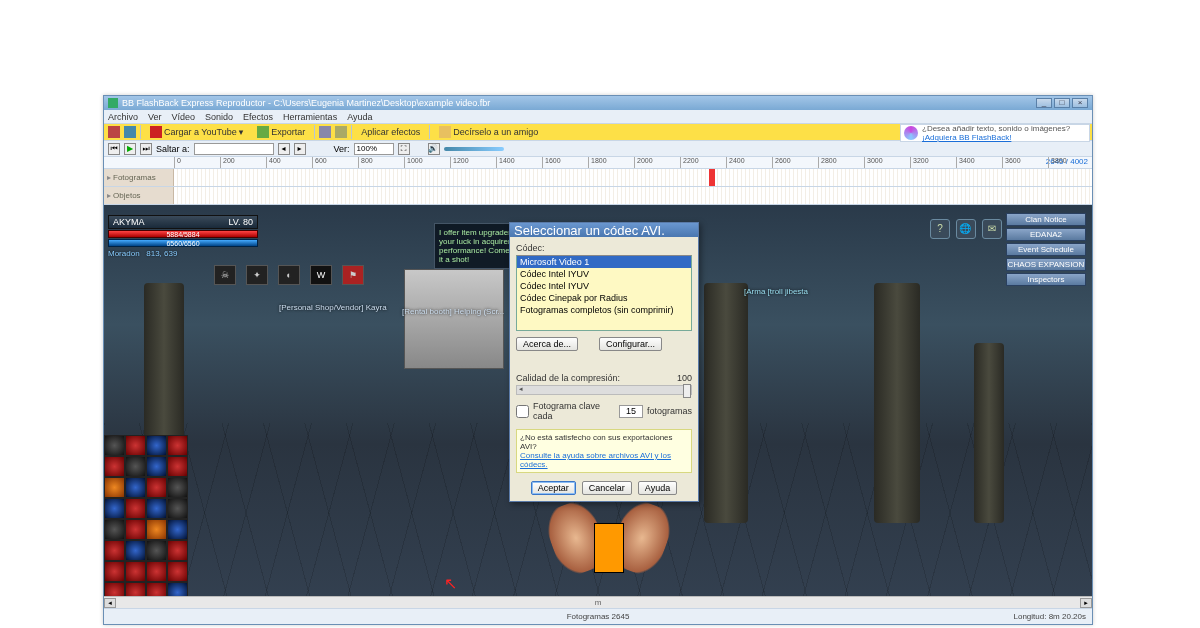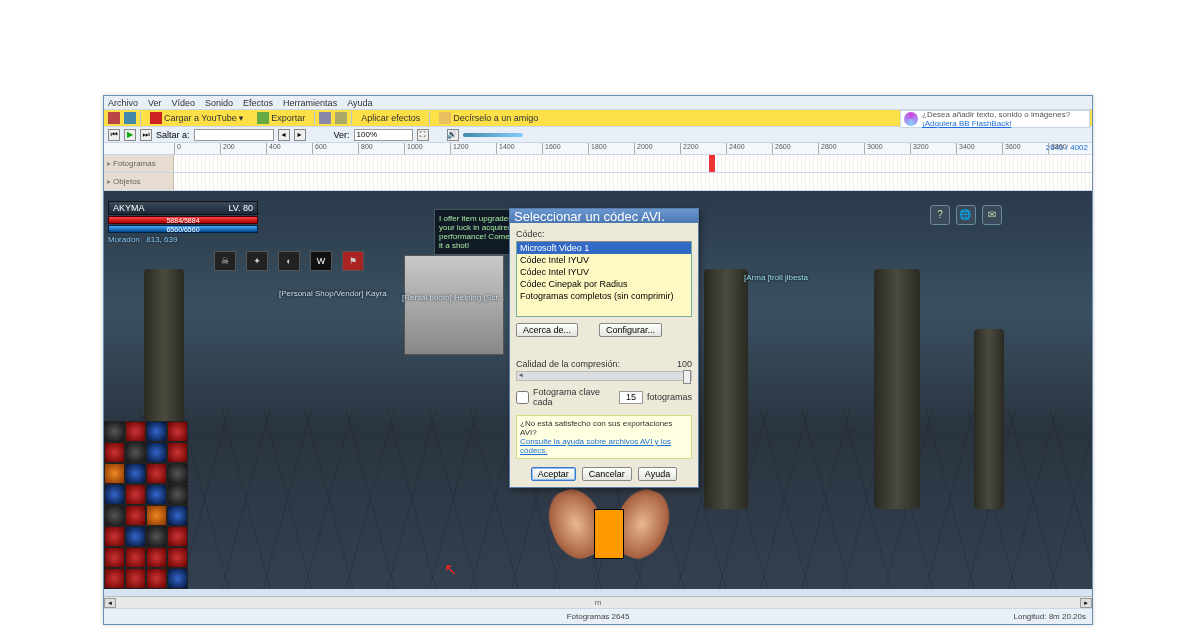--- a/index.html
+++ b/index.html
@@ -13,21 +13,21 @@
   .menubar span { cursor: pointer; }
   .toolbar { background: #fde047; height: 18px; border-top: 1px solid #c8d6e6; border-bottom: 1px solid #c8d6e6; display: flex; align-items: center; padding: 0 4px; gap: 4px; font-size: 9px; color: #333; position: relative; }
   .tb-btn { display: flex; align-items: center; gap: 2px; padding: 1px 4px; border: 1px solid transparent; cursor: pointer; }
   .tb-icon { width: 12px; height: 12px; background: #c44; display: inline-block; }
   .tb-sep { width: 1px; height: 14px; background: #b5c5d8; }
   .promo { position: absolute; right: 2px; top: 0; width: 190px; height: 18px; background: #fff; border: 1px solid #c8d6e6; display: flex; align-items: center; gap: 4px; padding: 0 3px; font-size: 8px; color: #555; }
   .promo .swirl { width: 14px; height: 14px; border-radius: 50%; background: conic-gradient(#c4d, #8cf, #c4d); }
   .promo a { color: #1a6ed8; text-decoration: underline; }
   .toolbar2 { background: #e8eff7; height: 16px; border-bottom: 1px solid #c8d6e6; display: flex; align-items: center; padding: 0 4px; gap: 4px; font-size: 9px; }
   .play-btn { width: 12px; height: 12px; border: 1px solid #888; background: #eee; cursor: pointer; font-size: 8px; text-align: center; }
-  .zoom-sel { width: 59px; height: 12px; border: 1px solid #999; background: #fff; font-size: 8px; padding: 0 2px; }
+  .zoom-sel { width: 40px; height: 12px; border: 1px solid #999; background: #fff; font-size: 8px; padding: 0 2px; }
   .ruler { background: #f3f7fc; height: 12px; border-bottom: 1px solid #c8d6e6; position: relative; font-size: 7px; color: #555; overflow: hidden; }
   .ruler .tick { position: absolute; top: 0; height: 12px; border-left: 1px solid #aaa; padding-left: 2px; }
   .frame-counter { position: absolute; right: 4px; top: 0; font-size: 8px; color: #1a6ed8; }
   .track { display: flex; background: #f0e8e0; height: 18px; border-bottom: 1px solid #c8d6e6; }
   .track-label { width: 70px; background: #e6dccf; border-right: 1px solid #c8b8a4; font-size: 8px; color: #665; padding: 3px; display:flex; align-items:center; gap:2px;}
   .track-body { flex: 1; position: relative; background: repeating-linear-gradient(90deg, #fff 0, #fff 3px, #f3eee6 3px, #f3eee6 4px); }
   .track-body .scrub { position: absolute; left: 535px; top: 0; width: 6px; height: 100%; background: #e33; }
   .viewport { position: relative; background: #1a2530; height: 398px; overflow: hidden; }
   .game { position: absolute; inset: 0; background: linear-gradient(#2a3a4a 0%, #3a5060 30%, #2a3440 60%, #334050 100%); }
   .floor { position: absolute; bottom: 0; left: 0; right: 0; height: 180px; background: linear-gradient(#4a5868 0, #3a4858 100%); background-image: repeating-linear-gradient(75deg, rgba(0,0,0,0.15) 0 1px, transparent 1px 40px), repeating-linear-gradient(-75deg, rgba(0,0,0,0.15) 0 1px, transparent 1px 40px); }
@@ -84,20 +84,29 @@
   .hscroll { position:absolute; bottom:16px; left:0; right:0; height:12px; background:#e8e8e8; border-top:1px solid #bbb; display:flex; align-items:center;}
   .hscroll .arrow { width:12px; height:10px; background:#ddd; border:1px solid #999; font-size:7px; text-align:center;}
   .hscroll .track-area { flex:1; display:flex; justify-content:center;}
   .desc-label { color:#9de; font-size:8px;}
 </style>
 </head>
 <body>
 
 <div class="app-window">
 
+  <div class="titlebar">
+    <span class="icon"></span>
+    <span>BB FlashBack Express Reproductor - C:\Users\Eugenia Martinez\Desktop\example video.fbr</span>
+    <div class="win-btns">
+      <div class="win-btn">_</div>
+      <div class="win-btn">□</div>
+      <div class="win-btn">×</div>
+    </div>
+  </div>
 
   <div class="menubar">
     <span>Archivo</span>
     <span>Ver</span>
     <span>Vídeo</span>
     <span>Sonido</span>
     <span>Efectos</span>
     <span>Herramientas</span>
     <span>Ayuda</span>
   </div>
@@ -224,20 +233,27 @@
       <div class="npc-text" style="left:175px; top:98px">[Personal Shop/Vendor] Kayra</div>
       <div class="npc-text" style="left:298px; top:102px">[Rental booth] Helping (Scr...</div>
       <div class="npc-text desc-label" style="left:640px; top:82px">[Arma   [troll   jibesta</div>
 
       <div class="qicons">
         <div class="qi">?</div>
         <div class="qi">🌐</div>
         <div class="qi">✉</div>
       </div>
 
+      <div class="side-menu">
+        <div class="item">Clan Notice</div>
+        <div class="item">EDANA2</div>
+        <div class="item">Event Schedule</div>
+        <div class="item">CHAOS EXPANSION</div>
+        <div class="item">Inspectors</div>
+      </div>
 
       <div class="skill-grid">
         <div class="sk dark"></div>
           <div class="sk"></div>
           <div class="sk blue"></div>
           <div class="sk"></div>
         <div class="sk"></div>
           <div class="sk dark"></div>
           <div class="sk blue"></div>
           <div class="sk"></div>

